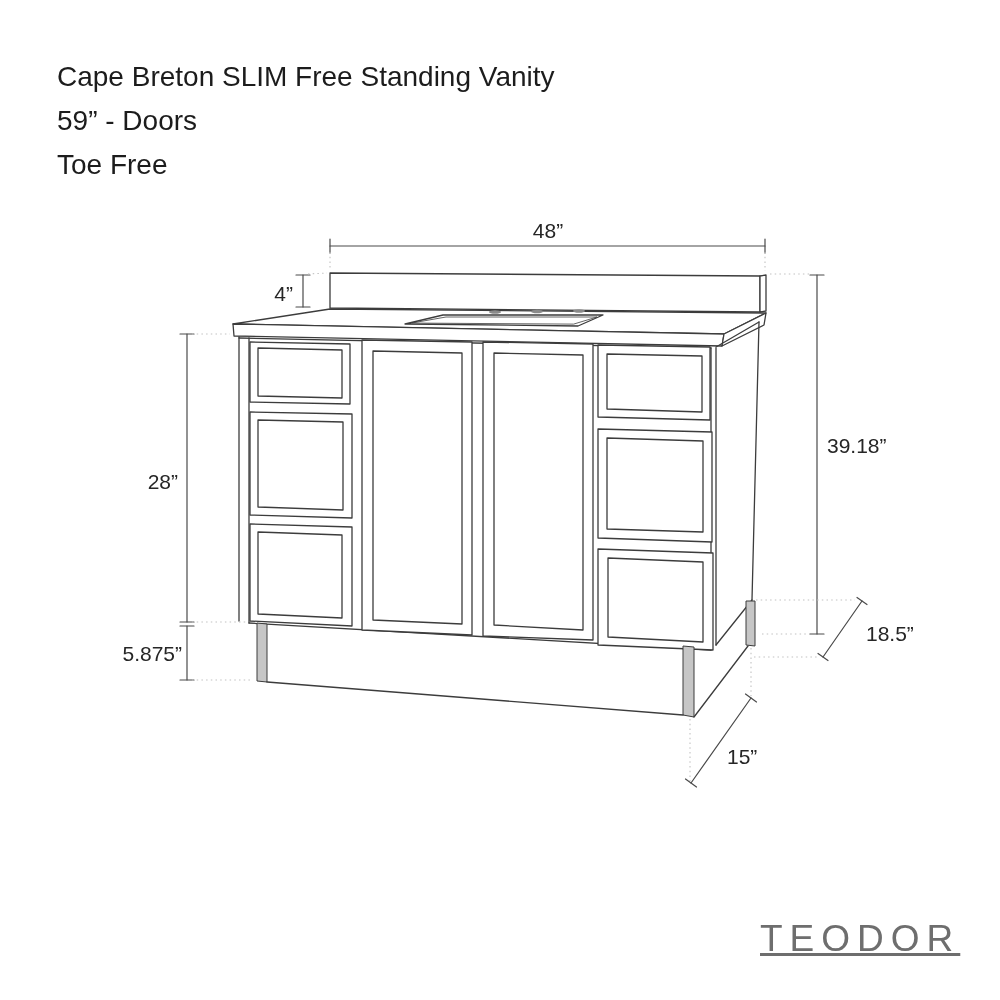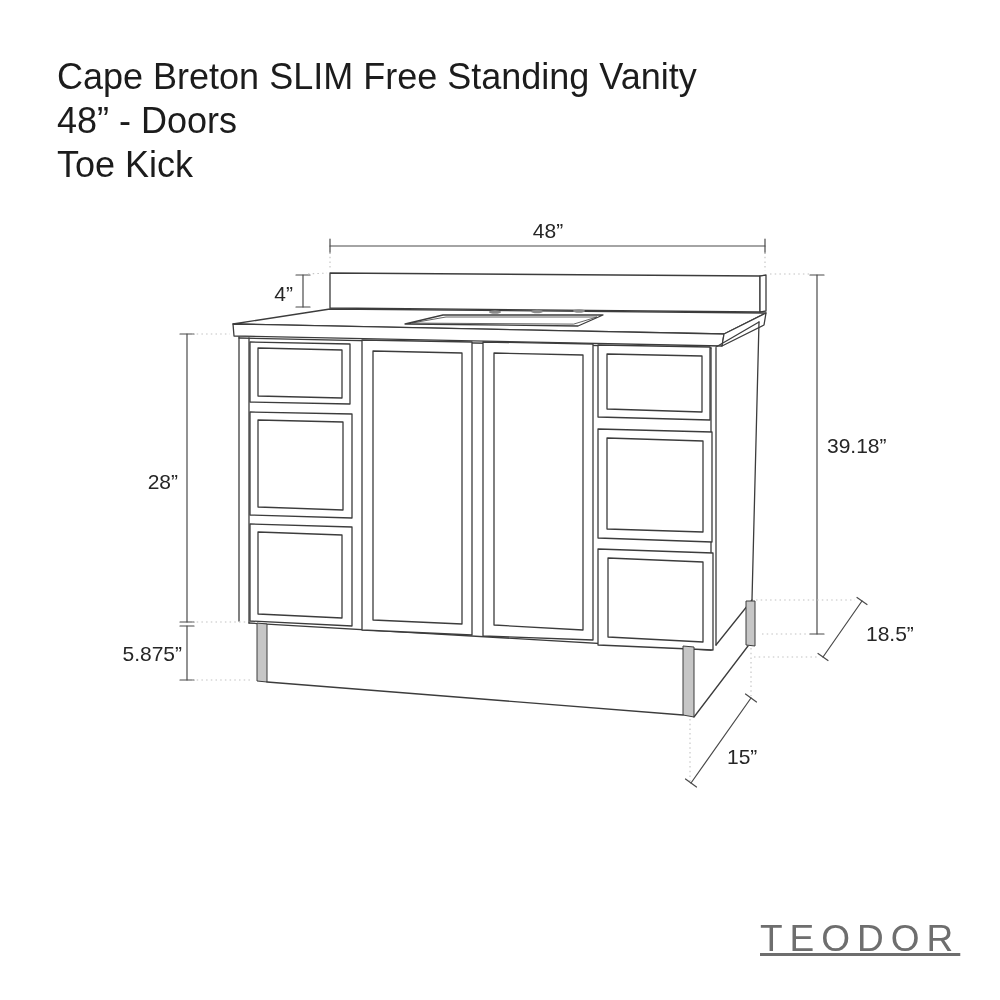--- a/index.html
+++ b/index.html
@@ -1,37 +1,37 @@
 <!DOCTYPE html>
 <html><head>
 <meta charset="utf-8">
 <style>
   html,body{margin:0;padding:0;background:#ffffff;}
   body{width:1000px;height:1000px;position:relative;overflow:hidden;
        font-family:"Liberation Sans",sans-serif;}
   .title-block{position:absolute;left:57px;top:55px;color:#1c1c1c;}
-  .title-line{font-size:36px;line-height:44px;white-space:nowrap;}
+  .title-line{font-size:28px;line-height:44px;white-space:nowrap;}
   .brand{position:absolute;left:760px;top:918px;font-size:37px;letter-spacing:7px;
          color:#6e6e6e;font-weight:400;text-decoration:underline;}
   svg{position:absolute;left:0;top:0;}
   .ln{stroke:#3c3c3c;stroke-width:1.3;fill:none;stroke-linejoin:round;stroke-linecap:round;}
   .face{stroke:#3c3c3c;stroke-width:1.3;fill:#ffffff;stroke-linejoin:round;}
   .leg{stroke:#3c3c3c;stroke-width:1;fill:#c6c6c6;stroke-linejoin:round;}
   .dim{stroke:#4a4a4a;stroke-width:1.2;fill:none;stroke-linecap:round;}
   .dot{stroke:#c2c2c2;stroke-width:1.1;fill:none;stroke-dasharray:1.5 3.2;}
   .dimtext{font-size:21px;fill:#262626;}
   .hole{fill:#8a8a8a;stroke:none;}
 </style>
 </head>
 <body>
 
 <div class="title-block">
   <div class="title-line">Cape Breton SLIM Free Standing Vanity</div>
-  <div class="title-line">48” - Doors</div>
-  <div class="title-line">Toe Kick</div>
+  <div class="title-line">59” - Doors</div>
+  <div class="title-line">Toe Free</div>
 </div>
 
 <svg width="1000" height="1000" viewBox="0 0 1000 1000">
 
   <g>
 
     <g>
       <path class="face" d="M330,273 L760,276 L760,312 L330,308 Z"></path>
       <path class="face" d="M760,276 L766,275 L766,311 L760,312 Z"></path>
     </g>

